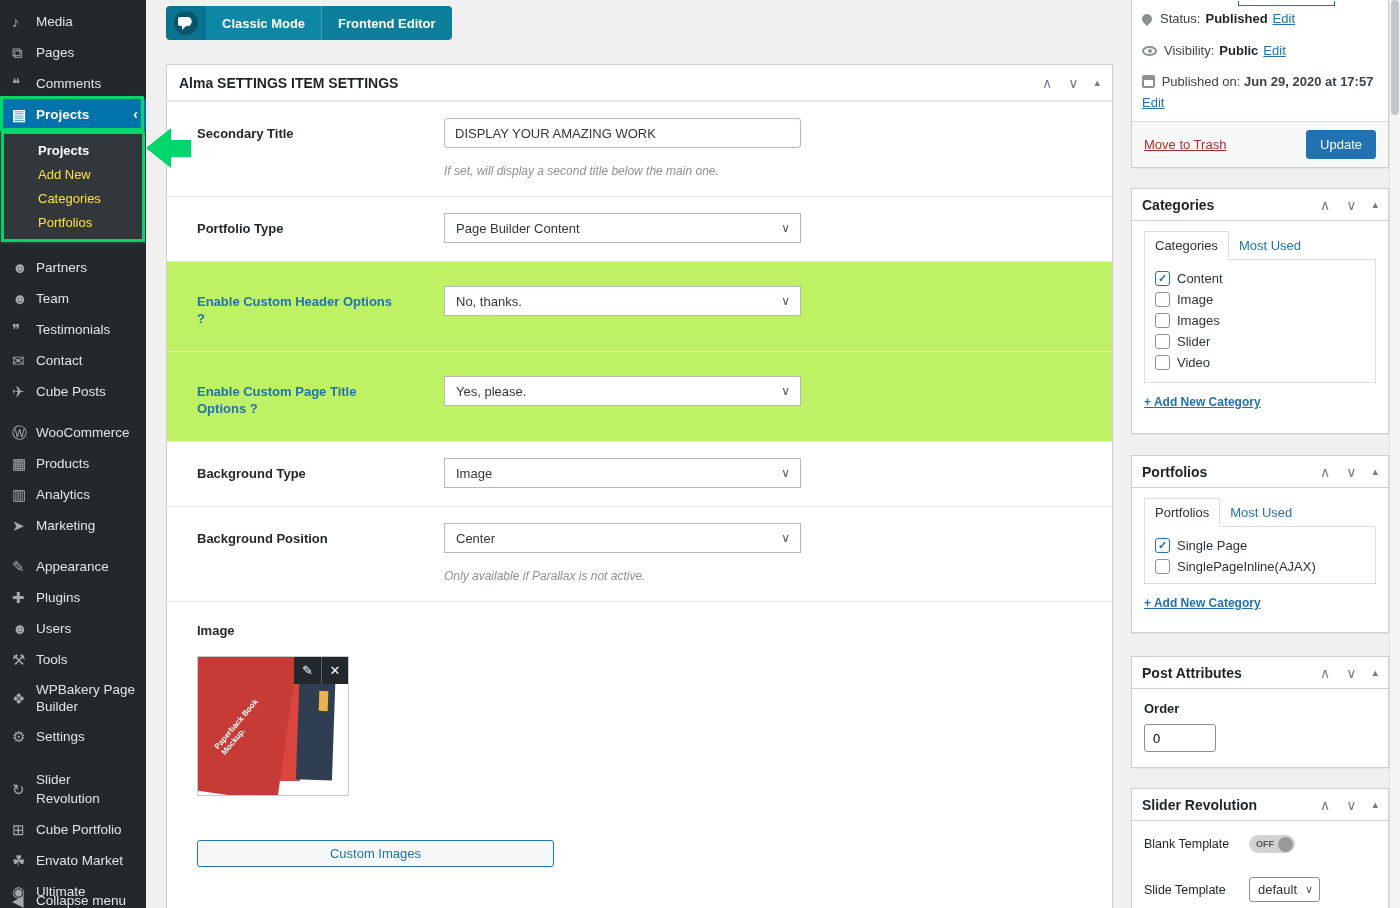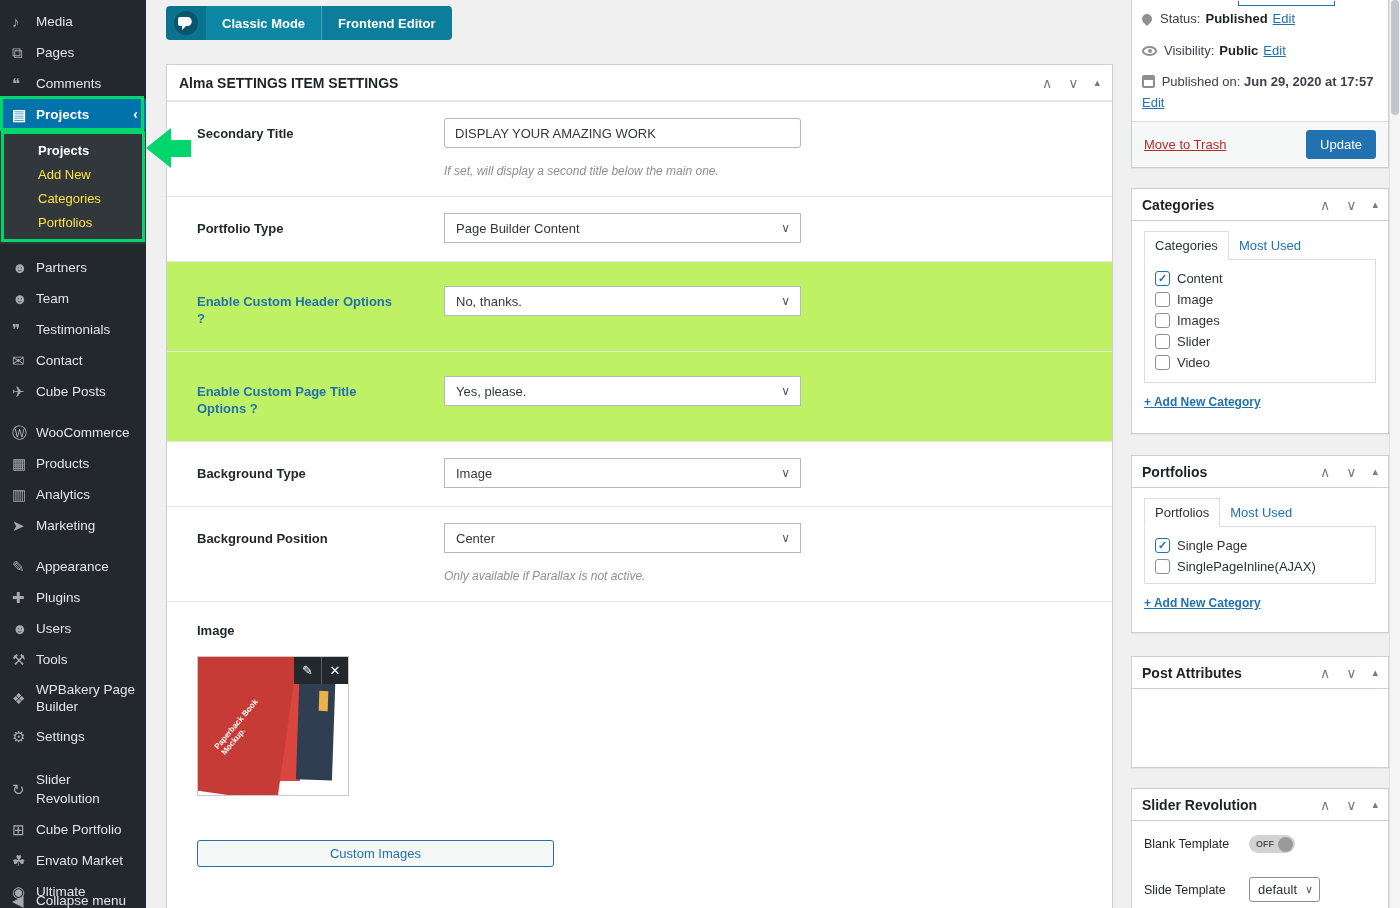--- a/index.html
+++ b/index.html
@@ -444,20 +444,24 @@
 
     <div id="postattr-box" class="box">
       <div class="box-header">
         <span class="box-title">Post Attributes</span>
         <span class="hdr-controls">
           <span class="chev">∧</span>
           <span class="chev">∨</span>
           <span class="tri">▴</span>
         </span>
       </div>
+      <div class="pa-body">
+        <div class="pa-label">Order</div>
+        <input class="pa-input" type="text" value="0" style="">
+      </div>
     </div>
 
     <div id="sliderrev-box" class="box">
       <div class="box-header">
         <span class="box-title">Slider Revolution</span>
         <span class="hdr-controls">
           <span class="chev">∧</span>
           <span class="chev">∨</span>
           <span class="tri">▴</span>
         </span>

